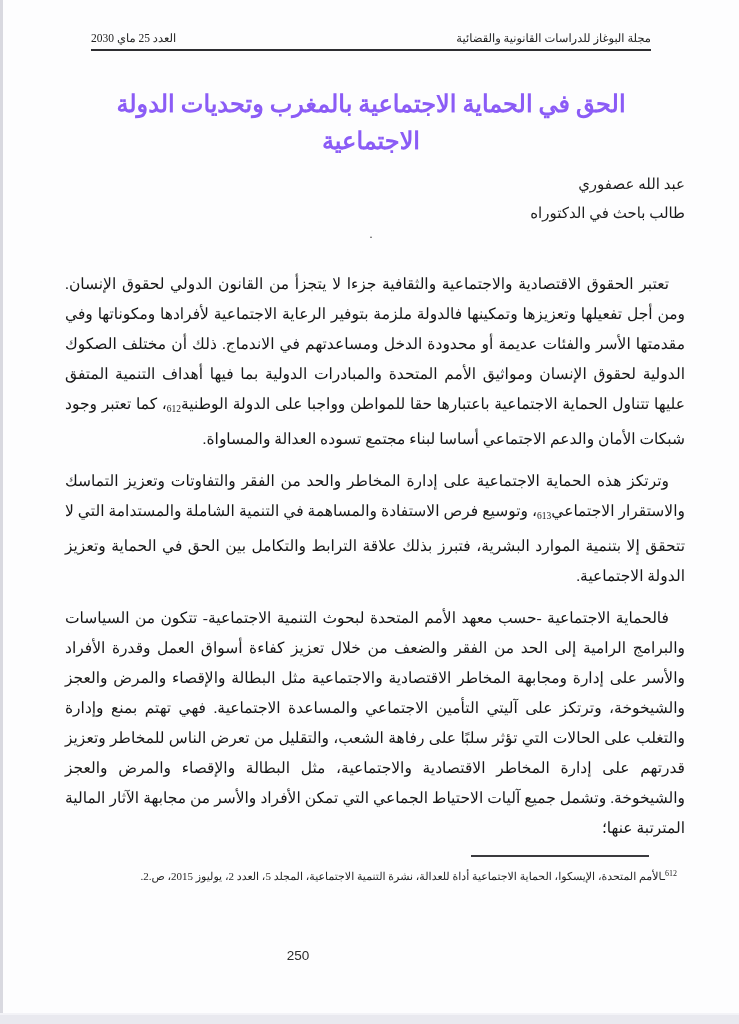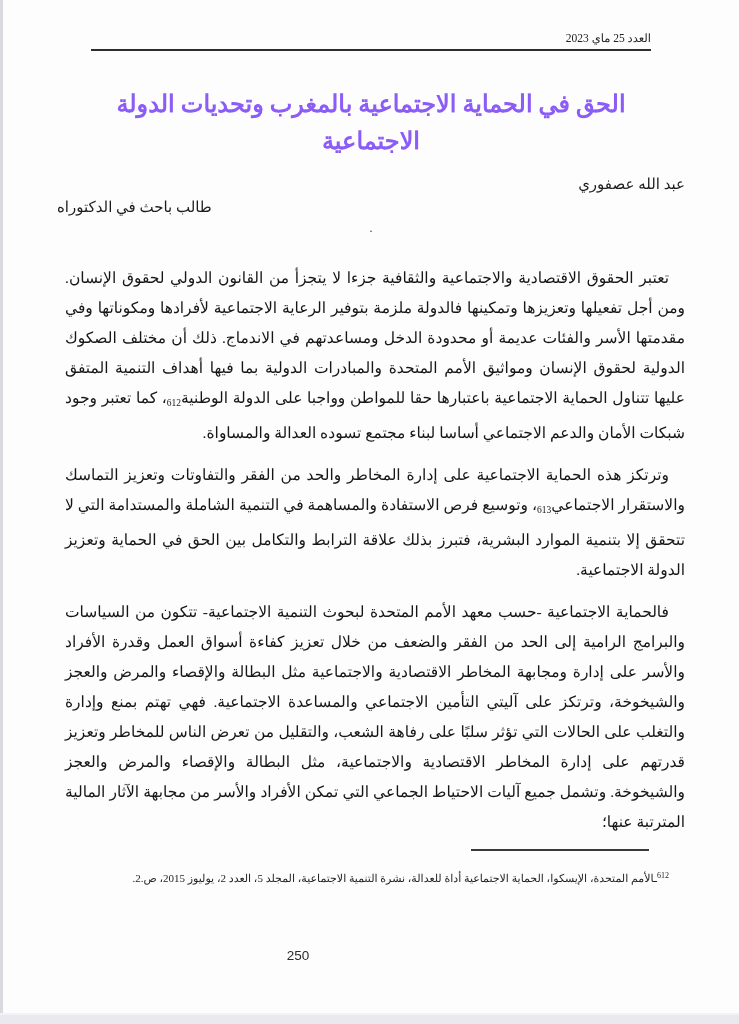--- a/index.html
+++ b/index.html
@@ -33,21 +33,21 @@
 
   .title{
     margin:6px auto 0 auto;
     max-width:565px;
     text-align:center;
     font-size:24px;font-weight:bold;
     line-height:37px;
     color:#8b5cf6;
   }
   .author{margin-top:13px;text-align:right;font-size:15px;line-height:23px;}
-  .author-role{text-align:left;font-size:15px;line-height:23px;}
+  .author-role{text-align:right;font-size:15px;line-height:23px;margin-top:6px;}
   .author-mark{text-align:center;font-size:12px;line-height:18px;color:#333;}
 
   .body-text{margin-top:26px;}
   .para{
     margin:0 0 12px 8px;
     font-size:15.5px;
     line-height:30px;
     text-align:justify;
     text-indent:16px;
     color:#161616;
@@ -61,21 +61,21 @@
     letter-spacing:0;
   }
 
   .fn-sep{
     width:178px;
     margin:2px 36px 5px auto;
     border-top:2px solid #3a3a3e;
     height:0;
   }
   .footnote{
-    margin:16px;
+    margin:8px;
     font-size:11px;
     line-height:18.5px;
     text-align:justify;
     color:#1f1f1f;
   }
   .fn-ref{font-size:8px;vertical-align:4px;}
 
   .page-number{
     position:absolute;
     top:948px;left:0;width:596px;
@@ -88,21 +88,22 @@
 </head>
 <body>
 
 <div class="page">
 
   <div class="edge-left"></div>
   <div class="edge-bottom-shadow"></div>
   <div class="edge-bottom"></div>
 
   <div class="header">
-    <span class="h-issue">العدد 25 ماي 2023</span>
+    <span class="h-journal">مجلة البوغاز للدراسات القانونية والقضائية</span>
+    <span class="h-issue">العدد 25 ماي 2030</span>
   </div>
 
   <div class="content">
     <h1 class="title">الحق في الحماية الاجتماعية بالمغرب وتحديات الدولة الاجتماعية</h1>
 
     <div class="author">عبد الله عصفوري</div>
     <div class="author-role">طالب باحث في الدكتوراه</div>
     <div class="author-mark">.</div>
 
     <div class="body-text">

